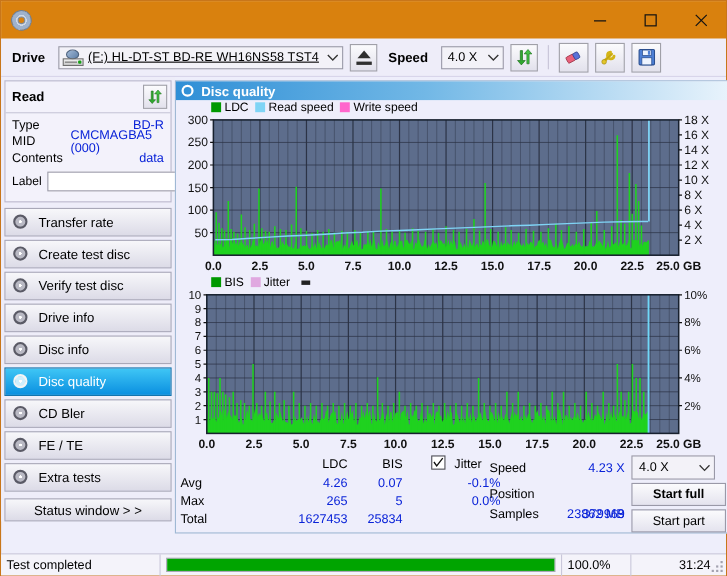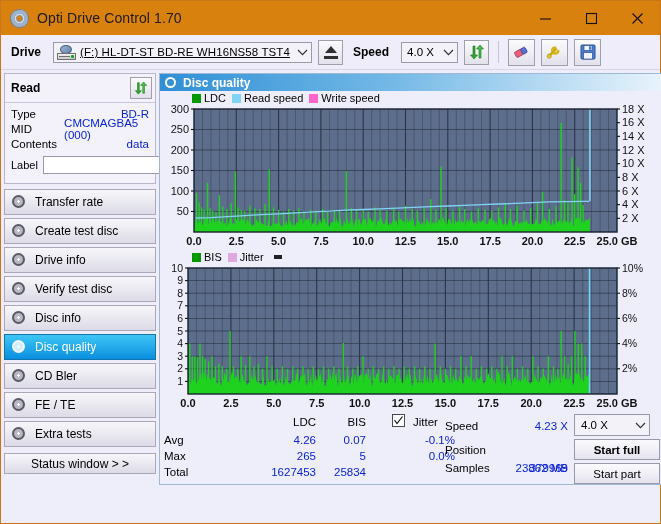--- a/index.html
+++ b/index.html
@@ -215,21 +215,20 @@
 </head>
 <body>
 
 <div id="app">
 
   <div class="titlebar">
     <div class="title-icon">
       <div class="disc"></div>
         <div class="hub"></div>
     </div>
-    <div class="title-text">Opti Drive Control 1.70</div>
     <div class="winbtns">
       <div class="winbtn">
         <svg width="13" height="13" viewBox="0 0 13 13">
             <line x1="1" y1="7" x2="12" y2="7" stroke="#121212" stroke-width="1.1"></line>
           </svg>
       </div>
       <div class="winbtn">
         <svg width="13" height="13" viewBox="0 0 13 13">
             <rect x="1.5" y="1.5" width="10" height="10" fill="none" stroke="#121212" stroke-width="1.1"></rect>
           </svg>
@@ -363,27 +362,27 @@
         <div class="navitem">
           <div class="nav-ico">
               <div class="ring"></div>
             </div>
           <span>Create test disc</span>
         </div>
         <div class="navitem">
           <div class="nav-ico">
               <div class="ring"></div>
             </div>
-          <span>Drive info</span>
+          <span>Verify test disc</span>
         </div>
         <div class="navitem">
           <div class="nav-ico">
               <div class="ring"></div>
             </div>
-          <span>Verify test disc</span>
+          <span>Drive info</span>
         </div>
         <div class="navitem">
           <div class="nav-ico">
               <div class="ring"></div>
             </div>
           <span>Disc info</span>
         </div>
         <div class="navitem active">
           <div class="nav-ico">
               <div class="ring"></div>
@@ -860,14 +859,32 @@
             </div>
             <div class="btn" style="position:absolute;left:0;top:25px;width:86px;height:21px;font-weight:bold;">Start full</div>
             <div class="btn" style="position:absolute;left:0;top:49px;width:86px;height:21px;">Start part</div>
           </div>
         </div>
 
       </div>
     </div>
   </div>
 
+  <div class="statusbar">
+    <div class="sb-cell" style="width:145px;padding-left:5px;">Test completed</div>
+    <div class="sb-cell" style="width:365px;padding:0 5px;">
+      <div class="progress-outer" style="width:100%;">
+        <div class="progress-inner" id="progress-fill" style="width: 100%;"></div>
+      </div>
+    </div>
+    <div class="sb-cell" style="width:63px;padding-left:5px;">100.0%</div>
+    <div class="sb-cell" style="flex:1;justify-content:flex-end;padding-right:14px;border-right:none;">31:24</div>
+    <div class="grip">
+      <i style="left:8px;top:0"></i>
+        <i style="left:4px;top:4px"></i>
+        <i style="left:8px;top:4px"></i>
+      <i style="left:0px;top:8px"></i>
+        <i style="left:4px;top:8px"></i>
+        <i style="left:8px;top:8px"></i>
+    </div>
+  </div>
 
 </div>
 
 </body></html>

